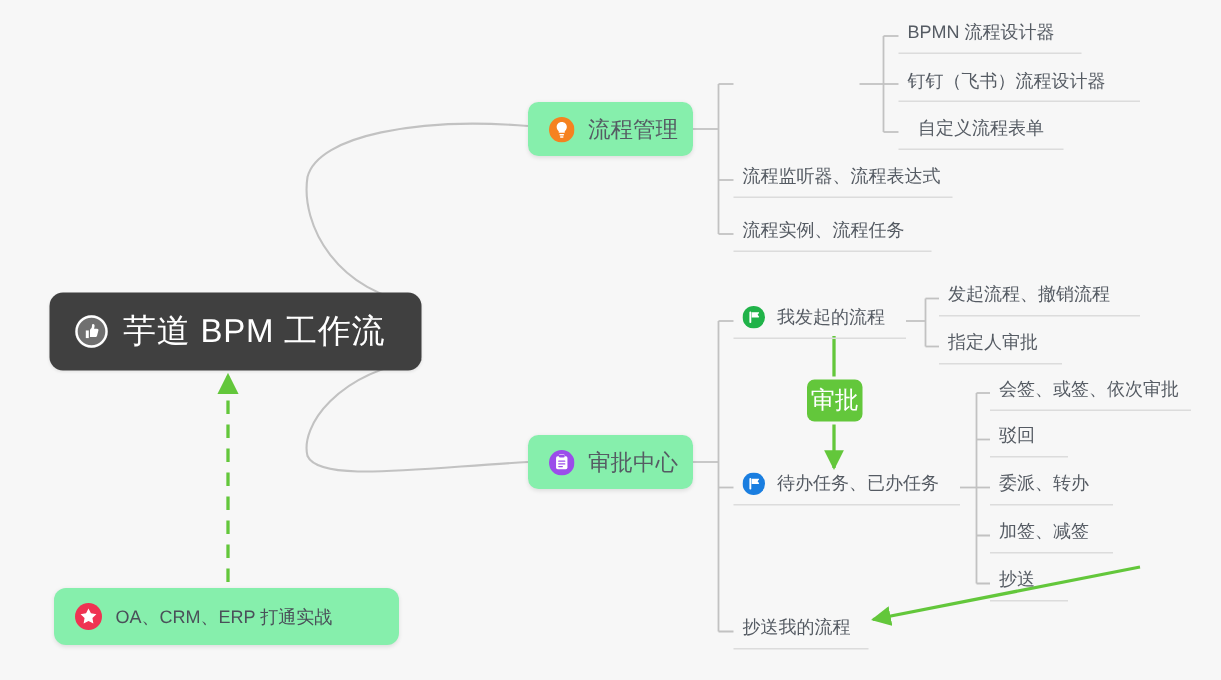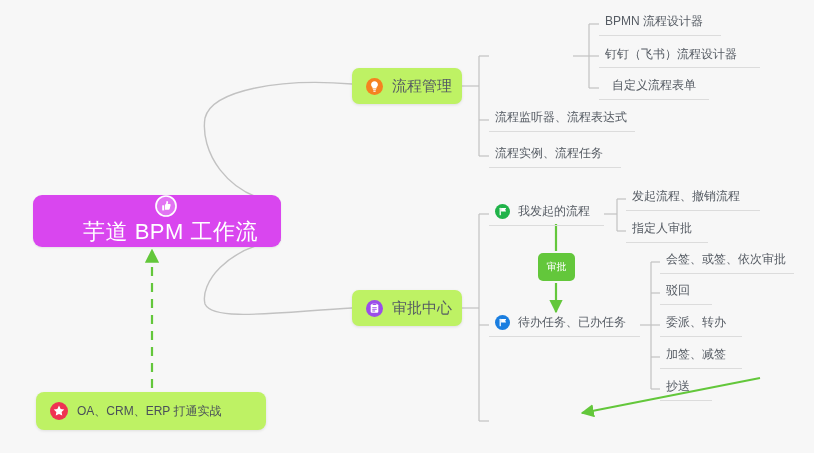--- a/index.html
+++ b/index.html
@@ -11,39 +11,38 @@
   }
   #stage { position: relative; width: 814px; height: 453px; }
 
   svg.links { position: absolute; left: 0; top: 0; width: 814px; height: 453px; pointer-events: none; }
 
   
   .root-node {
     position: absolute;
     left: 33px; top: 195px;
     width: 248px; height: 52px;
-    background: #d946ef;
+    background: #404040;
     border-radius: 9px;
     display: flex; align-items: center;
     padding-left: 17px;
     box-shadow: 0 1px 2px rgba(0,0,0,.08);
-    flex-direction: column;
   }
   .root-label {
     color: #ffffff;
     font-size: 22px;
     letter-spacing: .5px;
     margin-left: 10px;
     white-space: nowrap;
   }
 
   
   .card {
     position: absolute;
-    background: #bef264;
+    background: #86efac;
     border-radius: 7px;
     display: flex; align-items: center;
     box-shadow: 0 1px 3px rgba(0,0,0,.10);
     padding: 0 14px;
     white-space: nowrap;
   }
   .card .card-label {
     font-size: 15px; color: #555b63;
     margin-left: 9px;
   }
@@ -74,21 +73,21 @@
 
   
   #tag-approve {
     position: absolute;
     left: 538px; top: 253px;
     width: 37px; height: 28px;
     background: #63c73b;
     border-radius: 5px;
     display: flex; align-items: center; justify-content: center;
   }
-  #tag-approve .tag-text { color: #fff; font-size: 10px; white-space: nowrap; }
+  #tag-approve .tag-text { color: #fff; font-size: 16px; white-space: nowrap; }
 </style>
 </head>
 <body>
 
 <div id="stage">
 
   <svg class="links" viewBox="0 0 814 453">
 
     <path d="M 281 203 C 225 196 200 150 205 118 C 212 90 280 78 352 84" fill="none" stroke="#c2c2c2" stroke-width="1.4"></path>
 
@@ -240,20 +239,23 @@
   <div class="tnode" style="left:660px; top:313px; width:82px;">
     <span class="t-label">委派、转办</span>
   </div>
   <div class="tnode" style="left:660px; top:345px; width:82px;">
     <span class="t-label">加签、减签</span>
   </div>
   <div class="tnode" style="left:660px; top:377px; width:52px;">
     <span class="t-label">抄送</span>
   </div>
 
+  <div class="tnode" style="left:489px; top:409px; width:90px;">
+    <span class="t-label">抄送我的流程</span>
+  </div>
 
   <div id="tag-approve">
     <span class="tag-text">审批</span>
   </div>
 
   <div class="card" id="node-integration">
     <span class="ico">
       <svg width="18" height="18" viewBox="0 0 18 18">
         <circle cx="9" cy="9" r="9" fill="#ef3352"></circle>
         <path d="M9 3.6l1.63 3.3 3.64.53-2.64 2.57.62 3.62L9 11.92l-3.25 1.7.62-3.62L3.73 7.43l3.64-.53z" fill="#ffffff"></path>

